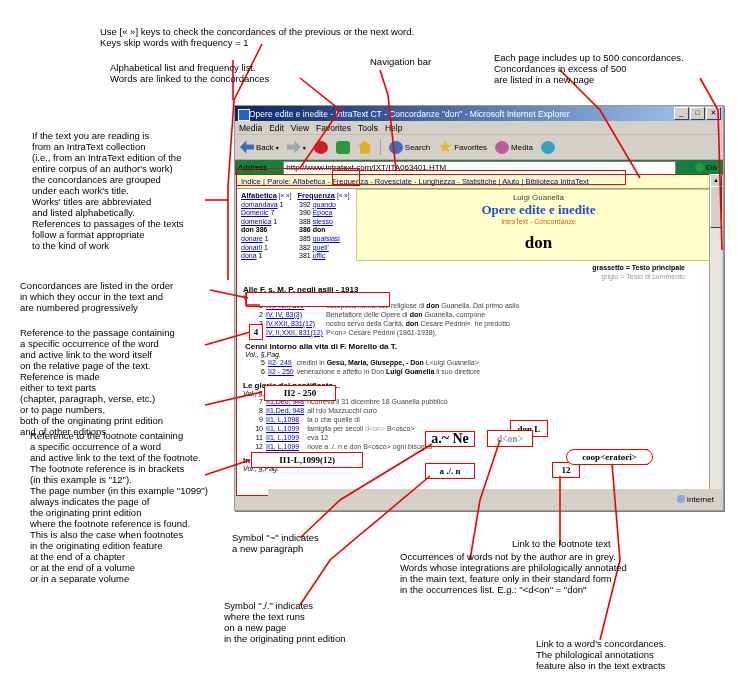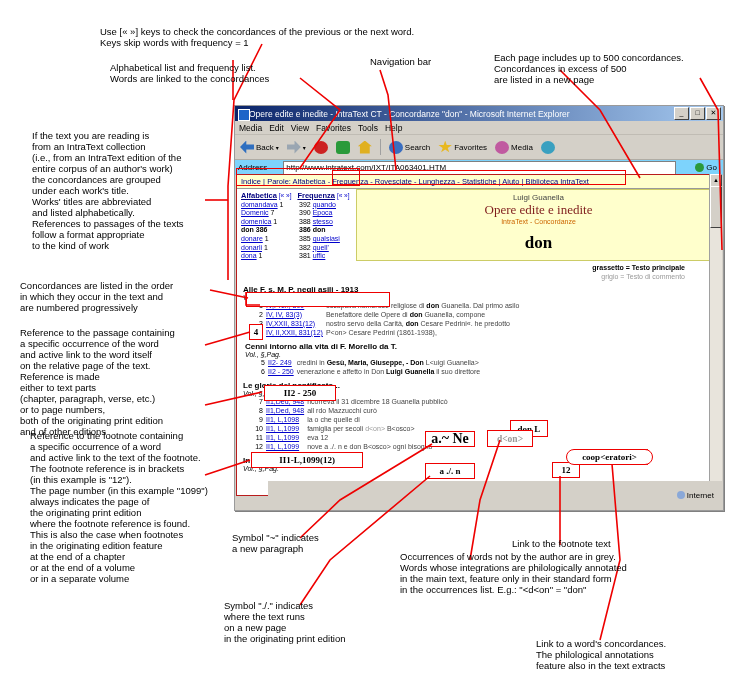--- a/index.html
+++ b/index.html
@@ -23,40 +23,40 @@
   .ticon{width:10px;height:10px;background:#1c64c8;border:1px solid #fff;position:absolute;left:3px;top:3px;}
   .tbtn{width:13px;height:11px;background:#d4d0c8;border:1px solid #fff;border-right-color:#404040;
     border-bottom-color:#404040;margin-left:1px;font-size:7px;color:#000;text-align:center;line-height:10px;}
   .menubar{height:13px;background:#d4d0c8;font-size:8.5px;display:flex;align-items:center;
     padding-left:4px;gap:7px;border-bottom:1px solid #c0bcb4;}
   .toolbar{height:22px;background:#d4d0c8;display:flex;align-items:center;gap:4px;padding:1px 3px;
     border-bottom:1px solid #b0aca4;font-size:8px;}
   .tbi{display:flex;align-items:center;gap:2px;padding:1px 2px;}
   .tbico{width:14px;height:13px;border-radius:2px;}
   .sep{width:1px;height:16px;background:#a0a0a0;margin:0 2px;}
-  .addrbar{height:15px;background:#7dd3fc;display:flex;align-items:center;gap:16px;padding:0 3px;font-size:8px;}
+  .addrbar{height:15px;background:#15803d;display:flex;align-items:center;gap:16px;padding:0 3px;font-size:8px;}
   .addrfield{flex:1;height:12px;background:#fff;border:1px solid #808080;display:flex;align-items:center;
     font-size:8px;padding-left:2px;color:#000;overflow:hidden;white-space:nowrap;}
   .gobtn{display:flex;align-items:center;gap:2px;font-size:8px;padding:0 3px;justify-content:center;}
   .page{position:absolute;left:1px;right:1px;top:68px;bottom:14px;background:#fff;
     border:1px solid #b91c1c;overflow:hidden;}
-  .statusbar{position:absolute;left:1px;right:1px;bottom:0;height:29px;background:#d4d0c8;
+  .statusbar{position:absolute;left:1px;right:1px;bottom:0;height:21px;background:#d4d0c8;
     font-size:8px;display:flex;align-items:center;justify-content:space-between;padding:0 8px;margin-left:32px;}
 
   
   .navbar{background:#ffffcc;border-bottom:1px solid #999;font-size:7.5px;padding:2px 4px;
     color:#000080;white-space:nowrap;}
   .tophdr{display:flex;}
   .leftcol{width:112px;font-size:7px;padding:3px 3px 0 4px;line-height:8.6px;}
   .leftcol a{color:#0000cc;text-decoration:underline;}
   .lc-title{color:#000080;font-weight:bold;text-decoration:underline;font-size:7.5px;}
   .lc-row{white-space:nowrap;}
   .rightcol{flex:1;background:#ffffcc;border:1px solid #cccc66;text-align:center;padding:3px 0 5px;}
   .r-auth{font-size:8px;color:#444;}
-  .r-title{font-size:13px;color:#7f1d1d;font-weight:normal;font-family:"Liberation Serif",serif;}
+  .r-title{font-size:13px;color:#1d4ed8;font-weight:bold;font-family:"Liberation Serif",serif;}
   .r-sub{font-size:7px;color:#cc6600;}
   .r-word{font-size:17px;font-weight:bold;font-family:"Liberation Serif",serif;margin-top:8px;}
   .legend{font-size:7px;text-align:right;padding:2px 36px 2px 0;line-height:9px;}
   .sect{font-size:7.5px;padding:2px 4px 0 6px;}
   .secthdr{font-weight:bold;font-size:8px;}
   .sectsub{font-style:italic;font-size:7px;color:#000;}
   table.conc{border-collapse:collapse;font-size:7px;margin-left:8px;}
   table.conc td{padding:0 3px 0 0;vertical-align:top;white-space:nowrap;line-height:9px;}
   td.num{text-align:right;width:12px;color:#000;}
   td.ref a{color:#0000cc;text-decoration:underline;}

